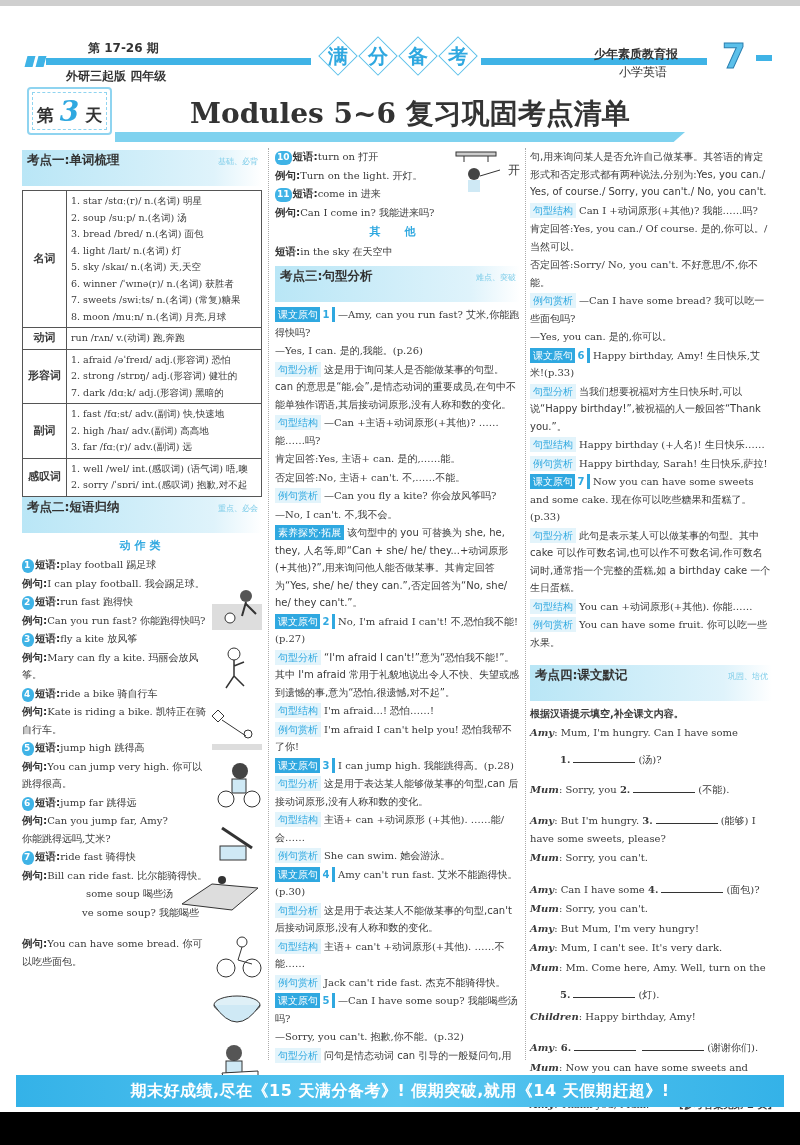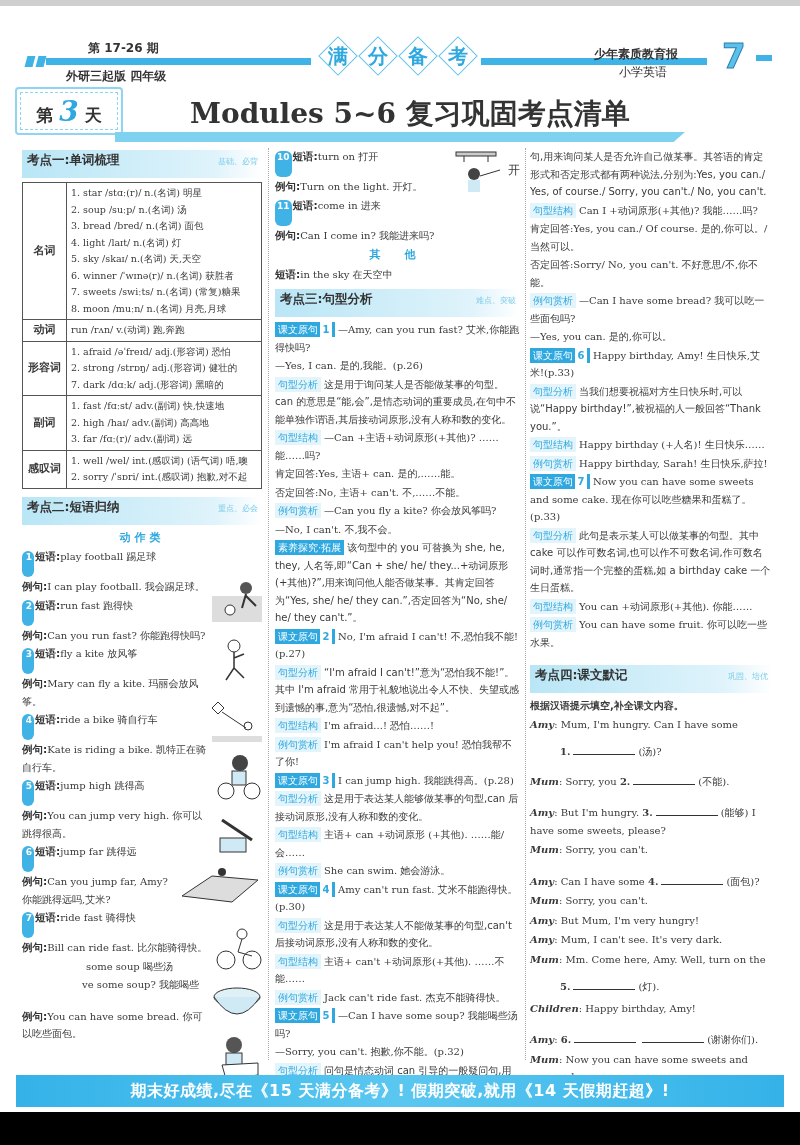--- a/index.html
+++ b/index.html
@@ -11,44 +11,44 @@
   .mast-line { position: absolute; top: 58px; height: 7px; background: #3fb3e6; }
   .mast-stripe { position: absolute; top: 56px; width: 8px; height: 11px; background: #3fb3e6; transform: skewX(-15deg); }
   .mast-text { position: absolute; font-family: "DejaVu Sans", sans-serif; font-size: 12px; font-weight: bold; color: #333; }
   .diamond { position: absolute; top: 36px; width: 40px; height: 40px; }
   .diamond .shape { position: absolute; left: 6px; top: 6px; width: 28px; height: 28px; transform: rotate(45deg); border: 1.5px solid #5cc0ea; background: #fff; }
   .diamond .ch { position: absolute; left: 0; top: 7px; width: 40px; text-align: center; font-family: "DejaVu Sans", sans-serif; font-weight: bold; font-size: 20px; color: #2fa8e0; }
   .page-num { position: absolute; left: 722px; top: 36px; font-family: "DejaVu Sans", sans-serif; font-size: 34px; font-weight: bold; color: #5cc0ea; -webkit-text-stroke: 1px #2a7fb0; }
   .page-dash { position: absolute; left: 756px; top: 55px; width: 16px; height: 6px; background: #3fb3e6; }
 
   
-  .day-badge { position: absolute; left: 15px; top: 87px; width: 108px; height: 48px; border: 2px solid #8fd4f0; border-radius: 4px; background: #fff; }
+  .day-badge { position: absolute; left: 27px; top: 87px; width: 85px; height: 48px; border: 2px solid #8fd4f0; border-radius: 4px; background: #fff; }
   .day-badge .inner { position: absolute; left: 3px; top: 3px; right: 3px; bottom: 3px; border: 1px dashed #8fd4f0; text-align: center; font-family: "DejaVu Sans", sans-serif; font-weight: bold; font-size: 17px; color: #333; line-height: 38px; }
   .day-badge .num { color: #2fa8e0; font-style: italic; font-size: 28px; font-family: "DejaVu Serif", serif; }
   .title-bar { position: absolute; left: 115px; top: 132px; width: 570px; height: 10px; background: #7fd2ef; clip-path: polygon(0 0, 100% 0, 98% 100%, 0 100%); }
   .main-title { position: absolute; left: 190px; top: 95px; font-size: 28px; font-weight: bold; color: #333; white-space: nowrap; }
 
   
   .col { position: absolute; top: 148px; font-size: 10px; line-height: 17.5px; }
   .col1 { left: 22px; width: 240px; }
   .col2 { left: 275px; width: 245px; }
   .col3 { left: 530px; width: 242px; }
   .vsep { position: absolute; top: 148px; height: 912px; border-left: 1px dotted #aaa; }
 
-  .sec-head { position: relative; height: 28px; margin: 2px 0 4px; background: linear-gradient(90deg, #b9e6f6, #dff3fb 80%, transparent); }
+  .sec-head { position: relative; height: 36px; margin: 2px 0 4px; background: linear-gradient(90deg, #b9e6f6, #dff3fb 80%, transparent); }
   .sec-head .t { position: absolute; left: 5px; top: 1px; font-family: "DejaVu Sans", sans-serif; font-weight: bold; font-size: 12.5px; color: #333; }
   .sec-head .tag { position: absolute; right: 4px; top: 3px; font-size: 8px; color: #7fcde9; font-family: "DejaVu Sans", sans-serif; }
 
   table.vocab { width: 240px; border-collapse: collapse; font-size: 9.5px; }
   table.vocab td { border: 1px solid #555; padding: 2px 4px; vertical-align: middle; line-height: 16.5px; }
   table.vocab td.cat { width: 44px; text-align: center; font-family: "DejaVu Sans", sans-serif; font-weight: bold; font-size: 11px; }
 
   .sub-head { text-align: center; font-family: "DejaVu Sans", sans-serif; font-weight: bold; font-size: 11px; color: #2fa8e0; margin: 2px 0; letter-spacing: 4px; }
   .lbl { font-family: "DejaVu Sans", sans-serif; font-weight: bold; font-size: 10.5px; color: #333; }
-  .numc { display: inline-block; min-width: 12px; height: 26px; padding: 0 2px; border-radius: 6px; background: #3fb3e6; color: #fff; font-family: "DejaVu Sans", sans-serif; font-size: 9px; line-height: 12px; text-align: right; font-weight: bold; margin-right: 1px; }
+  .numc { display: inline-block; min-width: 12px; height: 14px; padding: 0 2px; border-radius: 6px; background: #3fb3e6; color: #fff; font-family: "DejaVu Sans", sans-serif; font-size: 9px; line-height: 12px; text-align: left; font-weight: bold; margin-right: 1px; }
   .phr { padding-right: 52px; }
   .illus { position: absolute; right: 0; width: 50px; height: 38px; }
 
   .tag-blue { display: inline-block; background: #2fa8e0; color: #fff; font-family: "DejaVu Sans", sans-serif; font-size: 10px; padding: 0 3px; line-height: 15px; margin-right: 3px; }
   .tag-blue .n { display: inline-block; background: #fff; color: #2fa8e0; width: 12px; text-align: center; margin-left: 2px; font-weight: bold; }
   .tag-light { display: inline-block; background: #e3f4fb; color: #2fa8e0; font-family: "DejaVu Sans", sans-serif; font-size: 10px; padding: 0 3px; line-height: 15px; margin-right: 3px; }
   .p { margin-bottom: 1px; }
   .cn { font-family: "DejaVu Sans", sans-serif; }
 
   .dlg { margin-bottom: 2px; }
@@ -146,21 +146,21 @@
       <tr>
             <td class="cat">感叹词</td>
             <td>
               <div>1. well /wel/ int.(感叹词) (语气词) 唔,噢</div>
               <div>2. sorry /ˈsɒri/ int.(感叹词) 抱歉,对不起</div>
             </td>
           </tr>
     </tbody>
       </table>
 
-    <div class="sec-head" style="margin-top:8px">
+    <div class="sec-head" style="margin-top:0">
       <span class="t">考点二:短语归纳</span>
         <span class="tag">重点、必会</span>
     </div>
     <div class="sub-head">动作类</div>
 
     <div style="position:relative">
       <div class="illus" style="top:30px;height:44px">
         <svg width="50" height="44">
             <rect x="0" y="18" width="50" height="26" fill="#ddd"></rect>
             <circle cx="18" cy="32" r="5" fill="#fff" stroke="#333"></circle>

